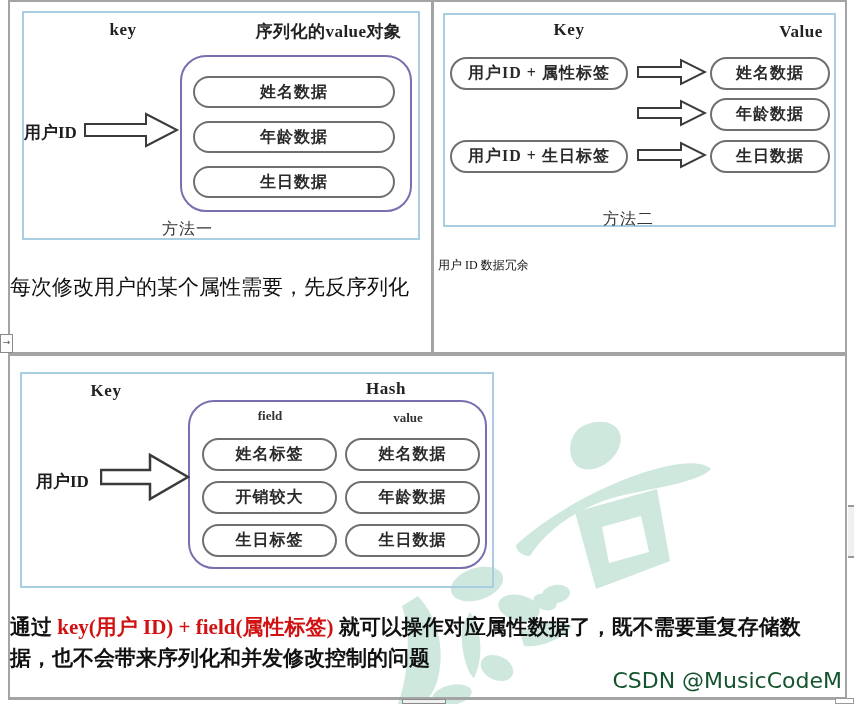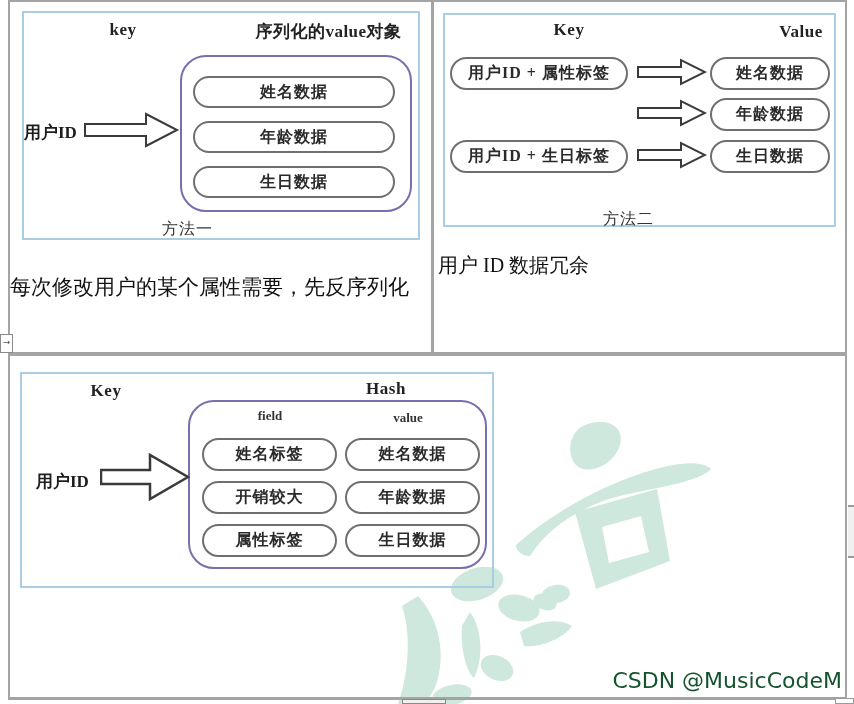--- a/index.html
+++ b/index.html
@@ -144,42 +144,45 @@
   <div class="pill" style="left:710px;top:98px;width:116px;height:29px;">年龄数据</div>
 
   <div class="pill" style="left:450px;top:140px;width:174px;height:29px;">用户ID + 生日标签</div>
   <svg class="arrow-svg" style="left:637px;top:140px;" width="70" height="30" viewBox="0 0 70 30">
     <polygon points="1,10 44,10 44,3 68,15 44,27 44,20 1,20" fill="#ffffff" stroke="#3a3a3a" stroke-width="2"></polygon>
   </svg>
   <div class="pill" style="left:710px;top:140px;width:116px;height:29px;">生日数据</div>
 
   <span class="caption" style="left:603px;top:181px;font-size:16px;margin-top:28px;">方法二</span>
 
-  <div class="note" style="left:438px;top:250px;width:320px;font-size:20px;">用户 ID 数据冗余</div>
+  <div class="note" style="left:438px;top:250px;width:320px;font-size:12px;">用户 ID 数据冗余</div>
 
   <div class="panel" style="left:20px;top:372px;width:470px;height:212px;"></div>
   <span class="hdr" style="left:40px;top:381px;width:60px;">Key</span>
   <span class="hdr" style="left:315px;top:379px;width:70px;">Hash</span>
 
   <div class="purplebox" style="left:188px;top:400px;width:295px;height:165px;"></div>
   <span class="subhdr" style="left:235px;top:408px;width:70px;">field</span>
   <span class="subhdr" style="left:373px;top:410px;width:70px;">value</span>
 
   <div class="pill" style="left:202px;top:438px;width:131px;height:29px;">姓名标签</div>
   <div class="pill" style="left:345px;top:438px;width:131px;height:29px;">姓名数据</div>
   <div class="pill" style="left:202px;top:481px;width:131px;height:29px;">开销较大</div>
   <div class="pill" style="left:345px;top:481px;width:131px;height:29px;">年龄数据</div>
-  <div class="pill" style="left:202px;top:524px;width:131px;height:29px;">属性标签</div>
+  <div class="pill" style="left:202px;top:524px;width:131px;height:29px;">生日标签</div>
   <div class="pill" style="left:345px;top:524px;width:131px;height:29px;">生日数据</div>
 
   <span class="userid" style="left:36px;top:470px;">用户ID</span>
   <svg class="arrow-svg" style="left:100px;top:448px;" width="90" height="58" viewBox="0 0 90 58">
     <polygon points="1,22 50,22 50,7 88,29 50,51 50,36 1,36" fill="#ffffff" stroke="#3a3a3a" stroke-width="2.5"></polygon>
   </svg>
 
+  <div class="conclusion">
+    <span>通过 </span><span class="red">key(用户 ID) + field(属性标签)</span><span> 就可以操作对应属性数据了，既不需要重复存储数据，也不会带来序列化和并发修改控制的问题</span>
+  </div>
 
   <div class="credit">CSDN @MusicCodeM</div>
 
   <div class="handle-btn"><span>→</span></div>
   <div class="vscroll"></div>
   <div class="frag1"></div>
   <div class="frag2"></div>
 
 </div>
 

